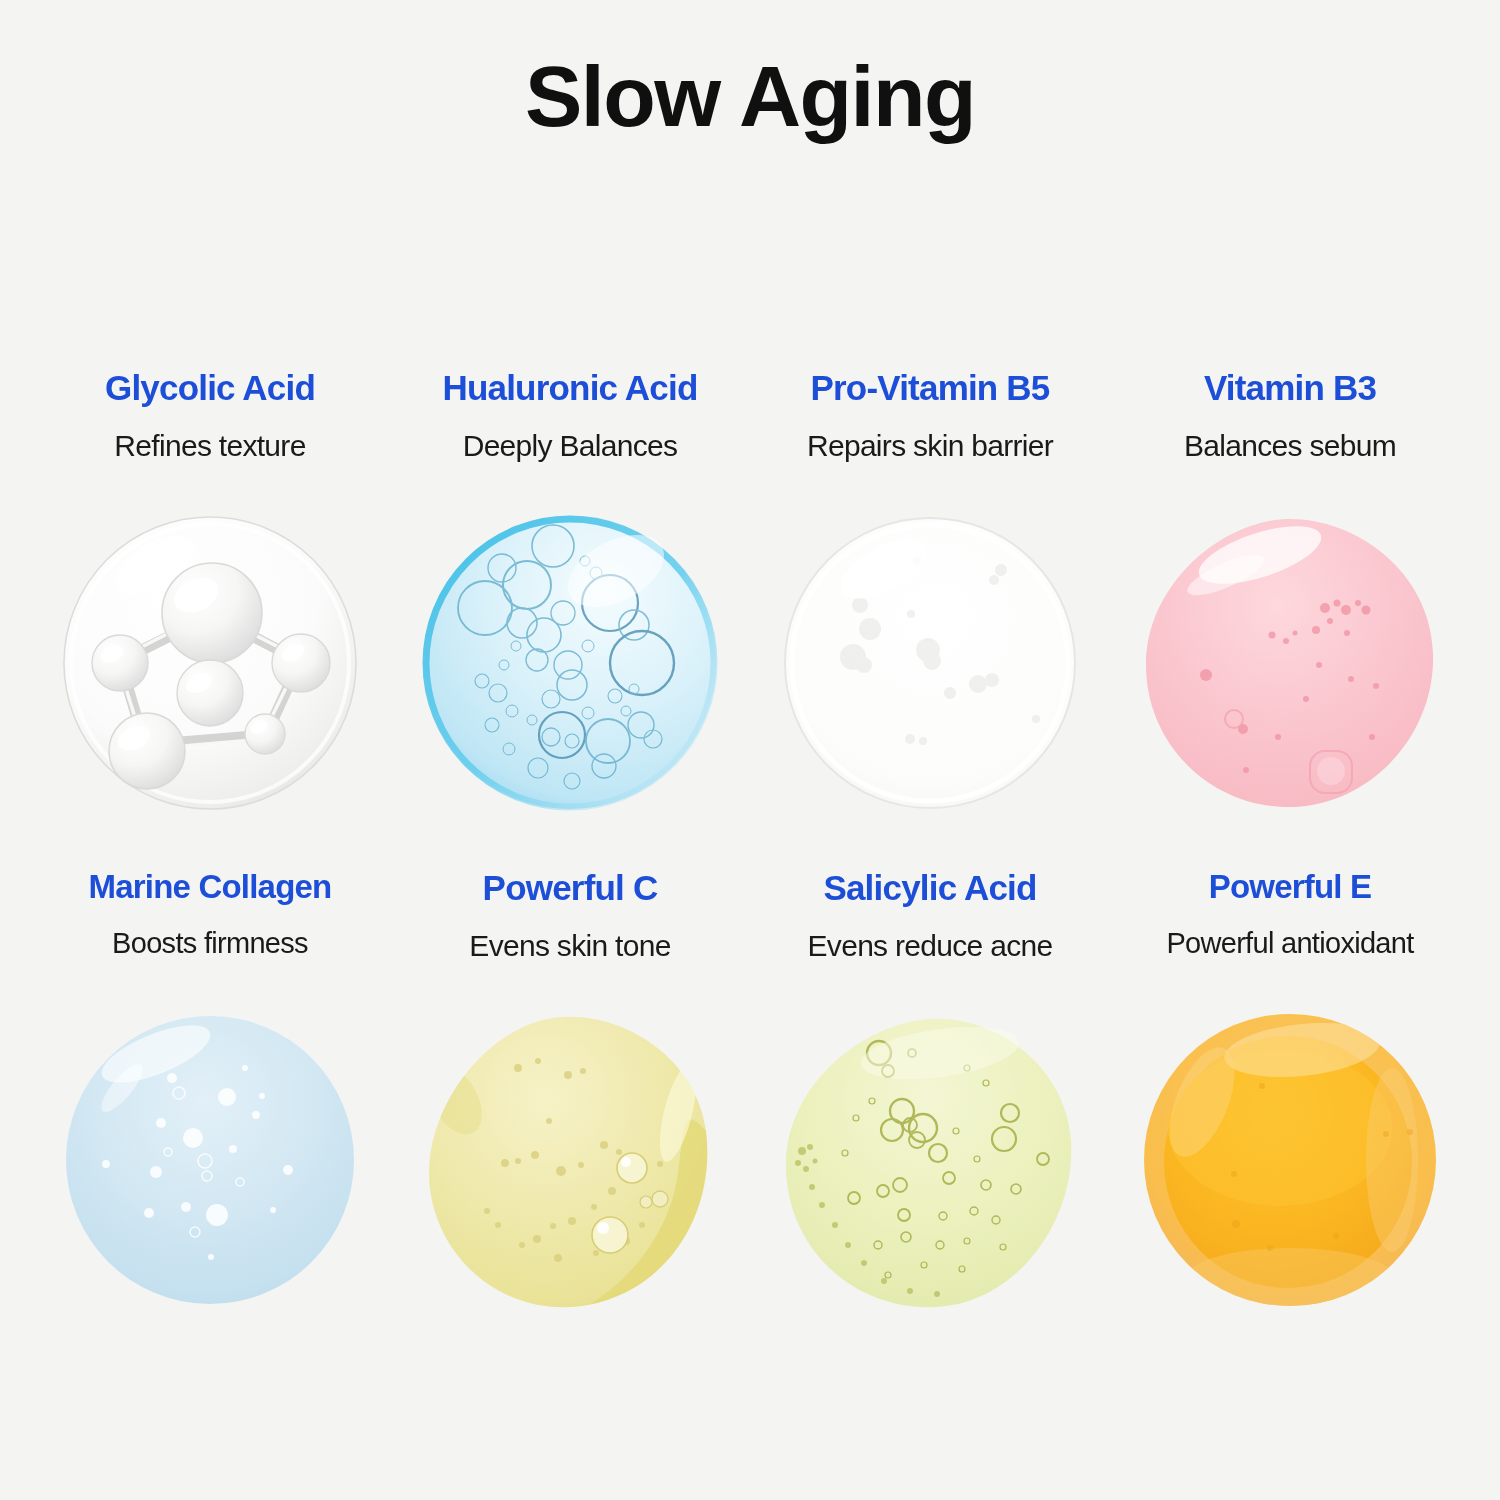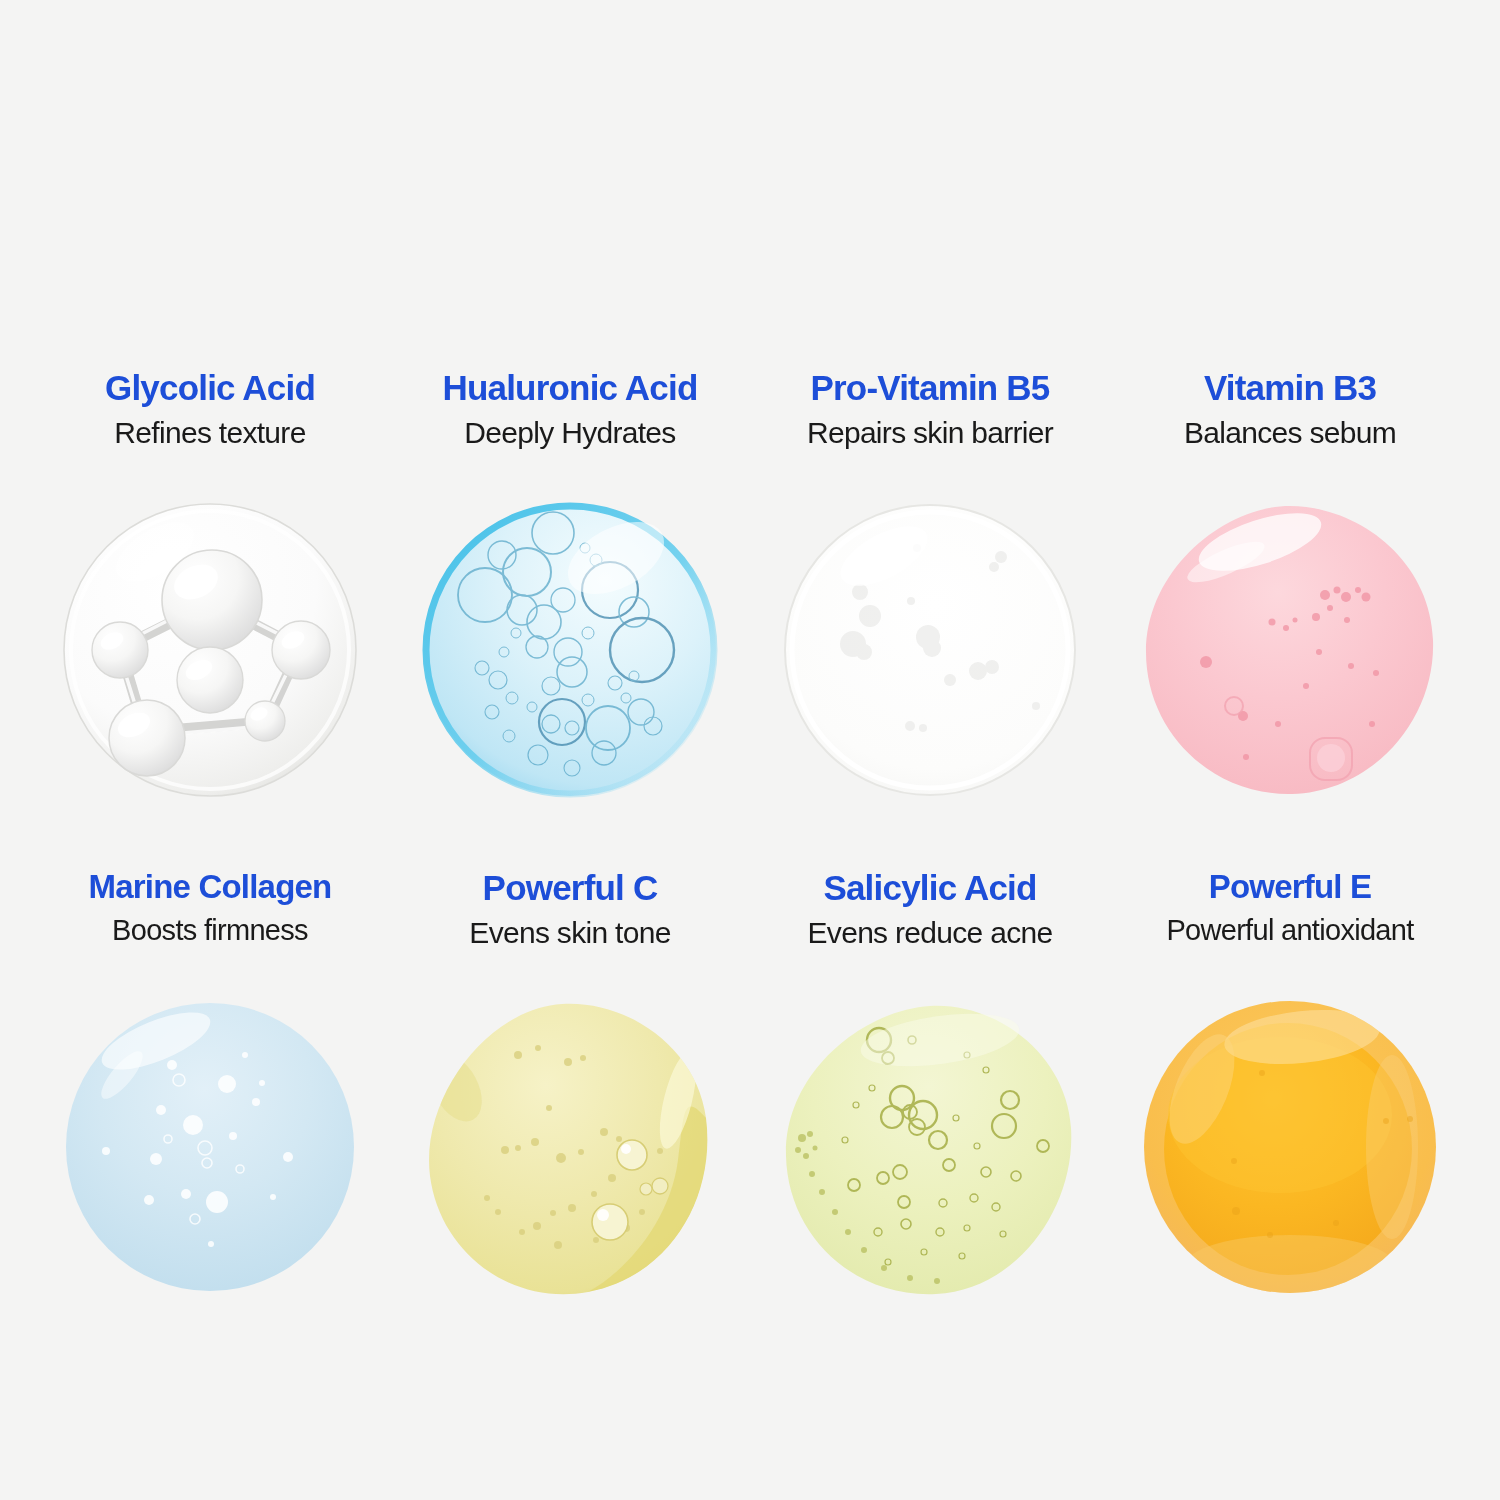--- a/index.html
+++ b/index.html
@@ -63,21 +63,21 @@
     font-family: "Liberation Sans", sans-serif;
     font-weight: bold;
     font-size: 35px;
     letter-spacing: -0.8px;
     line-height: 1;
     color: #1d4ed8;
     text-align: center;
     white-space: nowrap;
   }
   .cell-desc {
-    margin-top: 13px;
+    margin-top: 26px;
     font-family: "Liberation Sans", sans-serif;
     font-weight: normal;
     font-size: 30px;
     letter-spacing: -0.7px;
     line-height: 1;
     color: #1a1a1a;
     text-align: center;
     white-space: nowrap;
   }
   .swatch-wrap {
@@ -95,20 +95,21 @@
   
   .cell.tight .cell-name { font-size: 33px; }
   .cell.tight .cell-desc { font-size: 29px; }
 </style>
 </head>
 <body>
 
 <div class="page">
 
   <div class="title-block">
+    <span class="title-line">Slow Aging</span>
   </div>
 
   <div class="grid">
 
     <div class="cell">
       <div class="cell-name">Glycolic Acid</div>
       <div class="cell-desc">Refines texture</div>
       <div class="swatch-wrap">
         <div class="swatch">
           <svg viewBox="0 0 300 300" xmlns="http://www.w3.org/2000/svg">
@@ -155,21 +156,21 @@
             <circle cx="205" cy="221" r="20" fill="url(#g1node)" stroke="#d9d9d7" stroke-width="1.3"></circle>
             <ellipse cx="199" cy="214" rx="9" ry="6" fill="#ffffff" opacity="0.85" transform="rotate(-25 199 214)"></ellipse>
             <ellipse cx="95" cy="52" rx="44" ry="22" fill="#ffffff" opacity="0.55" transform="rotate(-32 95 52)"></ellipse>
           </svg>
         </div>
       </div>
     </div>
 
     <div class="cell">
       <div class="cell-name">Hualuronic Acid</div>
-      <div class="cell-desc">Deeply Hydrates</div>
+      <div class="cell-desc">Deeply Balances</div>
       <div class="swatch-wrap">
         <div class="swatch">
           <svg viewBox="0 0 300 300" xmlns="http://www.w3.org/2000/svg">
             <defs>
               <radialGradient id="g2body" cx="62%" cy="26%" r="88%">
                 <stop offset="0%" stop-color="#f4fcfe"></stop>
                 <stop offset="42%" stop-color="#dcf2fa"></stop>
                 <stop offset="80%" stop-color="#bfe6f5"></stop>
                 <stop offset="100%" stop-color="#8fd3ef"></stop>
               </radialGradient>

